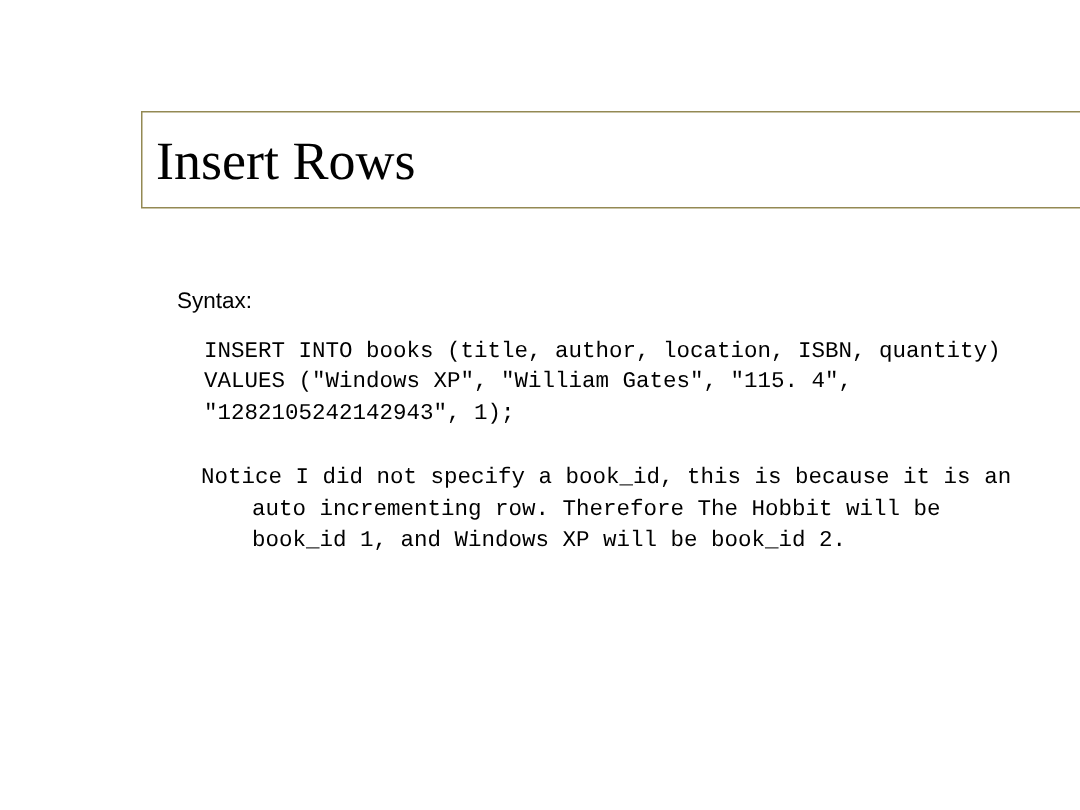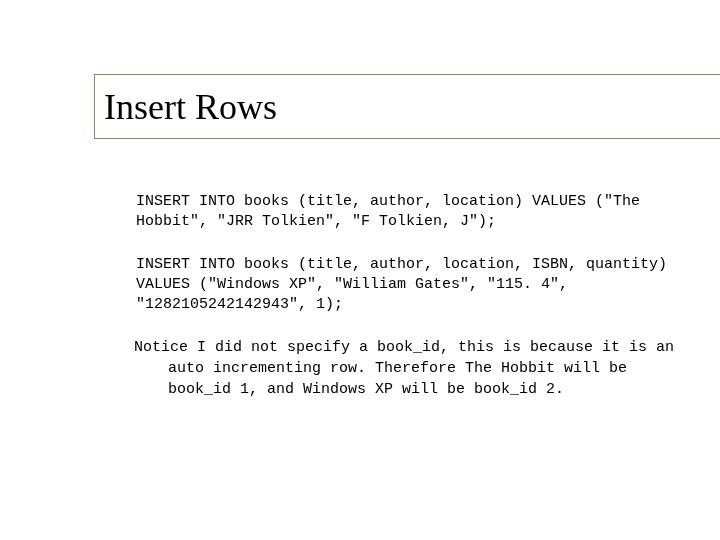--- a/index.html
+++ b/index.html
@@ -89,23 +89,23 @@
 </head>
 <body>
 
 <div class="slide">
   <div class="title-rule-top"></div>
   <div class="title-left"></div>
   <h1 class="slide-title">Insert Rows</h1>
   <div class="title-rule-bottom"></div>
 
   <div class="content">
+    <div class="syntax-label">Syntax:</div>
 
 
-    <div class="code-block">INSERT INTO books (title, author, location) VALUES ("The Hobbit", "JRR Tolkien", "F Tolkien, J");</div>
 
     <div class="code-block">INSERT INTO books (title, author, location, ISBN, quantity) VALUES ("Windows XP", "William Gates", "115. 4", "1282105242142943", 1);</div>
 
     <div class="notice">
       <span class="notice-indent">Notice I did not specify a book_id, this is because it is an auto incrementing row. Therefore The Hobbit will be book_id 1, and Windows XP will be book_id 2.</span>
     </div>
   </div>
 </div>
 
 </body></html>

